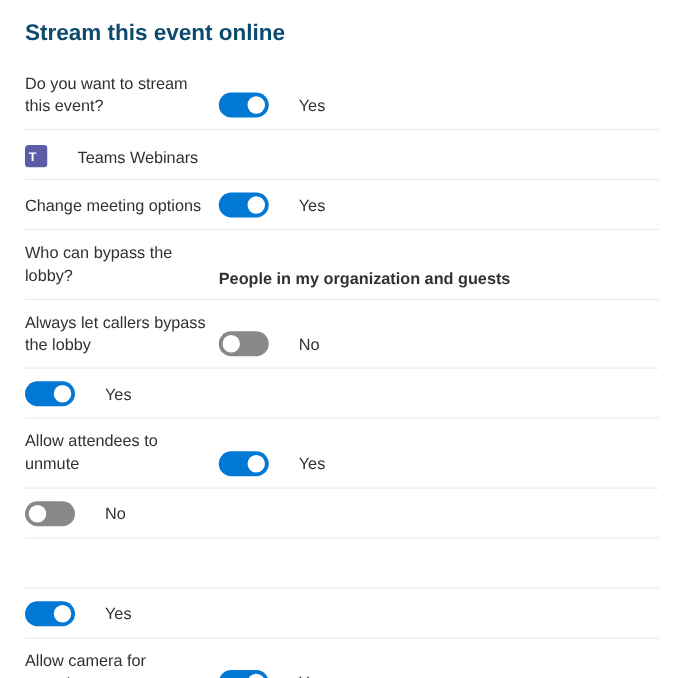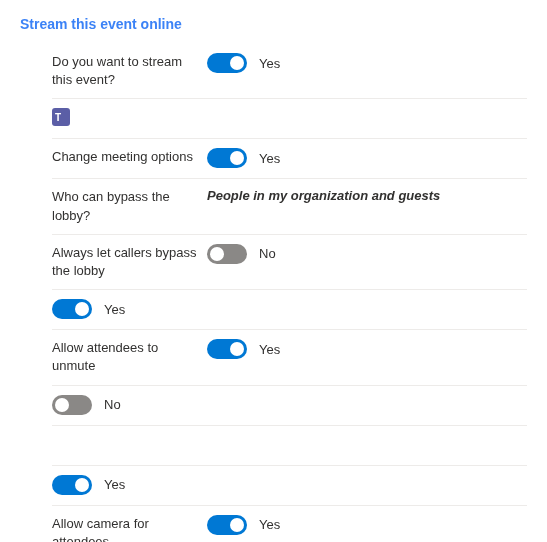--- a/index.html
+++ b/index.html
@@ -8,61 +8,59 @@
       font-size: 13px;
       color: #323130;
       background: #fff;
       width: 547px;
       min-height: 542px;
     }
     .container {
       padding: 16px 20px;
     }
     .page-title {
-      font-size: 14px;
+      font-size: 18px;
       font-weight: 600;
-      color: #3b82f6;
+      color: #0c4a6e;
       margin-bottom: 12px;
     }
     .row {
       display: flex;
-      align-items: flex-start;
+      align-items: flex-end;
       padding: 9px 0;
       border-bottom: 1px solid #edebe9;
       min-height: 40px;
-      margin-left: 32px;
     }
     .row:last-child {
       border-bottom: none;
     }
     .label {
       width: 155px;
       min-width: 155px;
       color: #323130;
       font-size: 13px;
       line-height: 1.4;
       padding-right: 8px;
     }
     .label .required {
       color: #a4262c;
       margin-left: 2px;
     }
     .value {
       flex: 1;
       display: flex;
       align-items: center;
-      gap: 12px;
+      gap: 24px;
     }
     .value-text {
       font-size: 13px;
       color: #323130;
     }
     .value-text.bold {
       font-weight: 700;
-      font-style: italic;
     }
     
     .toggle {
       position: relative;
       width: 40px;
       height: 20px;
       border-radius: 10px;
       cursor: pointer;
       flex-shrink: 0;
     }
@@ -116,20 +114,21 @@
   </div>
 
   <div class="row">
     <div class="value">
       <span class="provider-icon">
         <svg viewBox="0 0 18 18" fill="none" xmlns="http://www.w3.org/2000/svg">
           <rect width="18" height="18" rx="3" fill="#5b5ea6"></rect>
           <text x="3" y="13" font-size="10" fill="white" font-family="Arial" font-weight="bold">T</text>
         </svg>
       </span>
+      <span class="value-text">Teams Webinars</span>
     </div>
   </div>
 
   <div class="row">
     <div class="label">Change meeting options</div>
     <div class="value">
       <div class="toggle on"></div>
       <span class="value-text">Yes</span>
     </div>
   </div>

